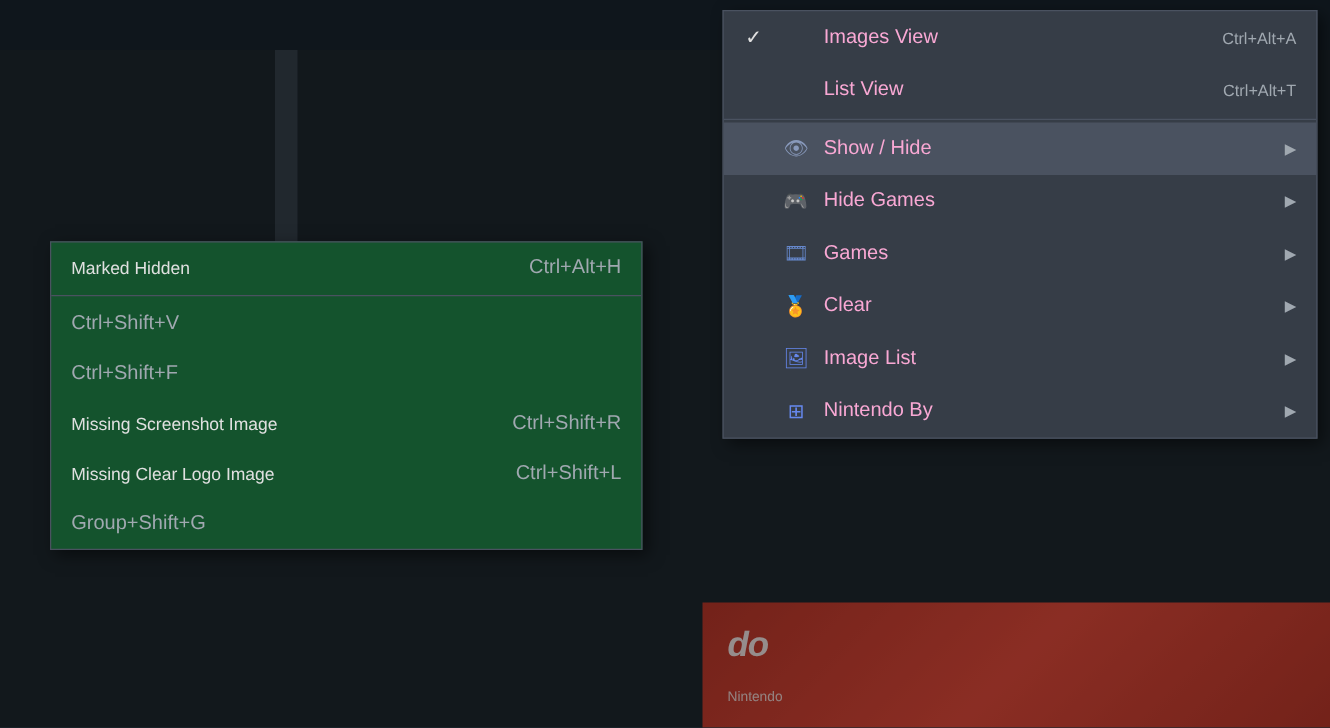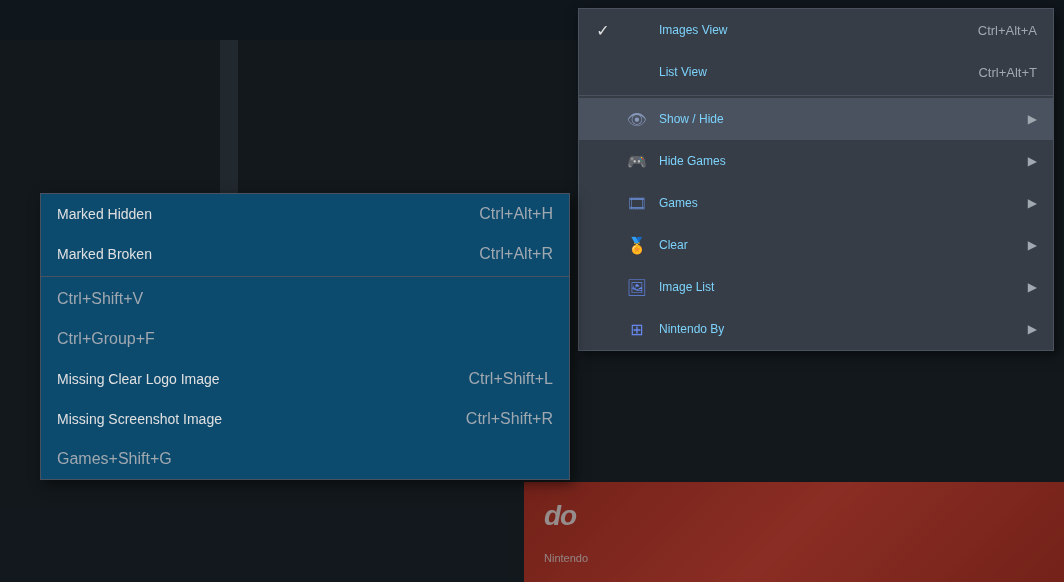--- a/index.html
+++ b/index.html
@@ -38,21 +38,21 @@
       left: 0;
       right: 0;
       background: #1e2830;
     }
 
     
     .nintendo-area {
       position: absolute;
       bottom: 0;
       right: 0;
-      width: 540px;
+      width: 502px;
       height: 100px;
       background: linear-gradient(135deg, #c0392b 0%, #e74c3c 50%, #c0392b 100%);
       display: flex;
       align-items: center;
       padding: 12px 20px;
       overflow: hidden;
     }
 
     .nintendo-text {
       color: #fff;
@@ -136,22 +136,22 @@
       color: #e0e0e0;
       font-size: 16px;
       flex-shrink: 0;
       display: flex;
       align-items: center;
       justify-content: center;
     }
 
     .menu-item-label {
       flex: 1;
-      color: #7dd3fc;
-      font-size: 12px;
+      color: #f9a8d4;
+      font-size: 16px;
     }
 
     .menu-item-shortcut {
       color: #a0a8b0;
       font-size: 13px;
       margin-left: 20px;
     }
 
     .menu-item-arrow {
       margin-left: 8px;
@@ -163,22 +163,22 @@
       height: 1px;
       background: #4a5260;
       margin: 2px 0;
     }
 
     
     .context-menu-sub {
       position: absolute;
       top: 193px;
       left: 40px;
-      width: 530px;
-      background: #0c4a6e;
+      width: 474px;
+      background: #14532d;
       border: 1px solid #4a5260;
       box-shadow: 4px 4px 12px rgba(0,0,0,0.5);
       z-index: 200;
     }
 
     .sub-menu-item {
       display: flex;
       align-items: center;
       padding: 10px 16px 10px 16px;
       cursor: pointer;
@@ -218,41 +218,37 @@
     </div>
   </div>
   <div class="dim-overlay"></div>
 </div>
 
 <div class="context-menu-sub" id="sub-menu">
 <div class="sub-menu-item">
       <span class="sub-menu-item-label">Marked Hidden</span>
       <span class="sub-menu-item-shortcut">Ctrl+Alt+H</span>
     </div>
-    <div class="sub-menu-item">
-      <span class="sub-menu-item-label">Marked Broken</span>
-      <span class="sub-menu-item-shortcut">Ctrl+Alt+R</span>
-    </div>
     <div class="sub-menu-divider"></div>
     <div class="sub-menu-item">
       <span class="sub-menu-item-shortcut">Ctrl+Shift+V</span>
     </div>
     <div class="sub-menu-item">
-      <span class="sub-menu-item-shortcut">Ctrl+Group+F</span>
+      <span class="sub-menu-item-shortcut">Ctrl+Shift+F</span>
+    </div>
+    <div class="sub-menu-item">
+      <span class="sub-menu-item-label">Missing Screenshot Image</span>
+      <span class="sub-menu-item-shortcut">Ctrl+Shift+R</span>
     </div>
     <div class="sub-menu-item">
       <span class="sub-menu-item-label">Missing Clear Logo Image</span>
       <span class="sub-menu-item-shortcut">Ctrl+Shift+L</span>
     </div>
     <div class="sub-menu-item">
-      <span class="sub-menu-item-label">Missing Screenshot Image</span>
-      <span class="sub-menu-item-shortcut">Ctrl+Shift+R</span>
-    </div>
-    <div class="sub-menu-item">
-      <span class="sub-menu-item-shortcut">Games+Shift+G</span>
+      <span class="sub-menu-item-shortcut">Group+Shift+G</span>
     </div>
   </div>
 
 <div class="context-menu-main" id="main-menu">
 <div class="menu-item">
       <span class="menu-item-check">✓</span>
       <span class="menu-item-icon"></span>
       <span class="menu-item-label">Images View</span>
       <span class="menu-item-shortcut">Ctrl+Alt+A</span>
     </div>

